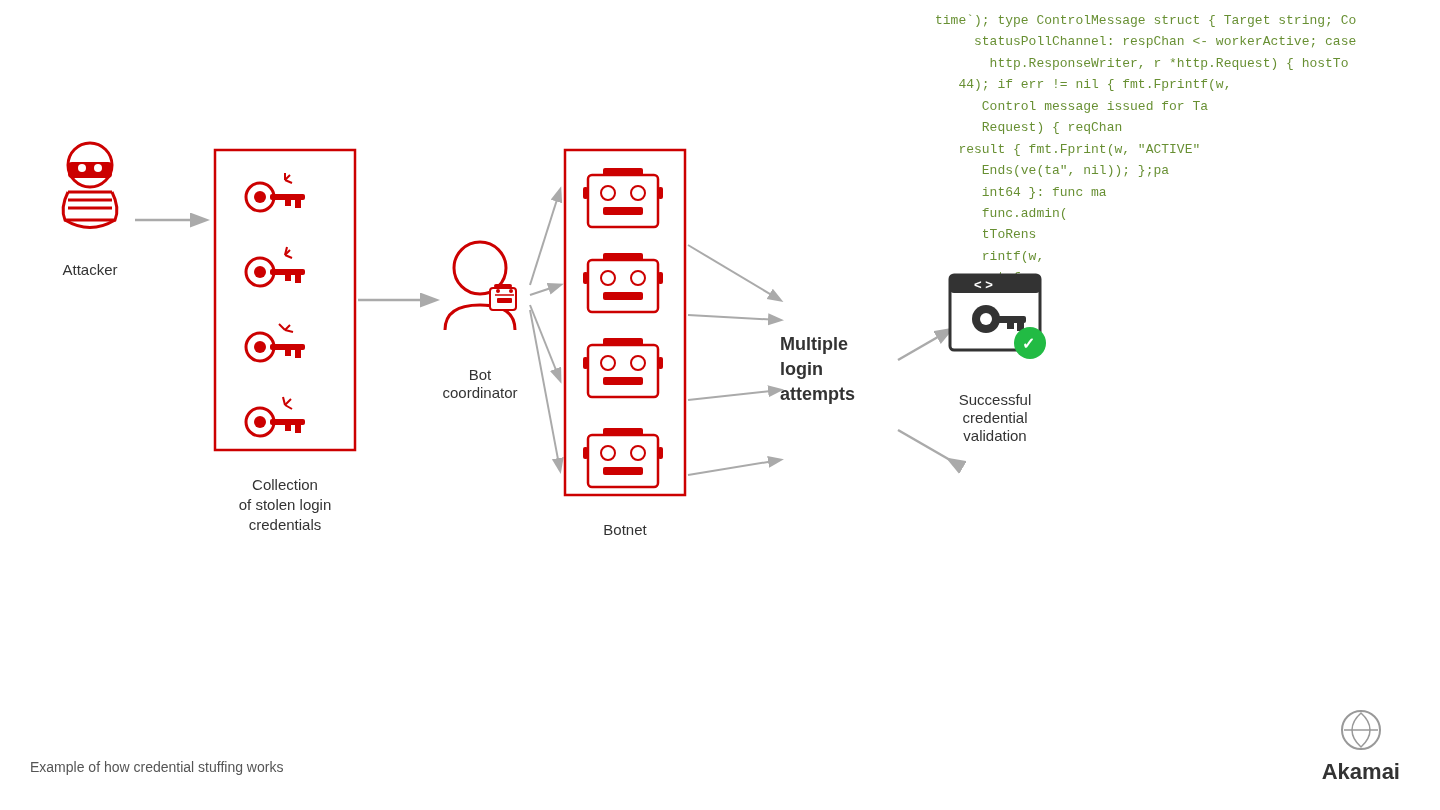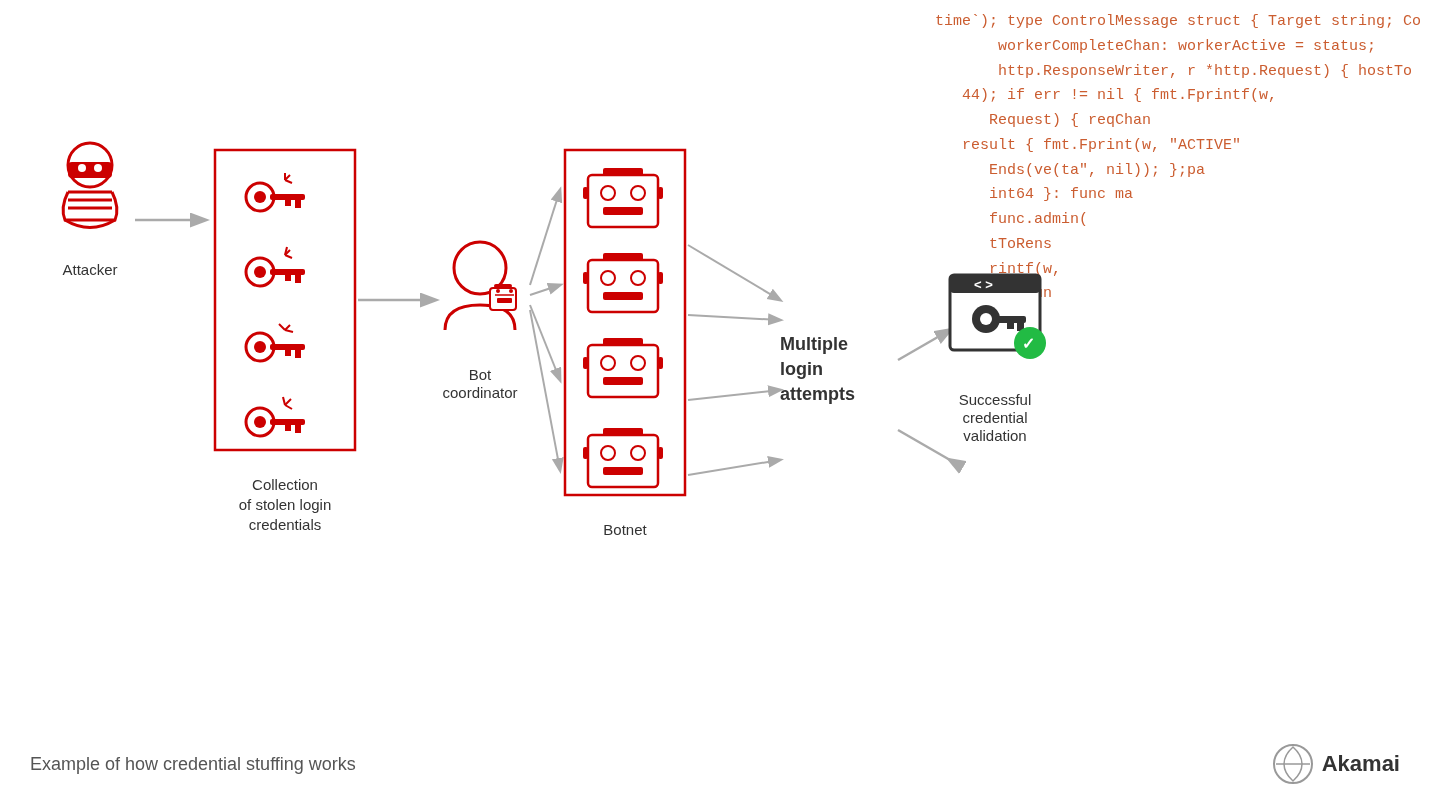--- a/index.html
+++ b/index.html
@@ -27,51 +27,53 @@
       opacity: 0.85;
       pointer-events: none;
       overflow: hidden;
     }
 
     
     .bottom-caption {
       position: absolute;
       bottom: 35px;
       left: 30px;
-      font-size: 18px;
+      font-size: 14px;
       color: #555;
     }
 
     
     .akamai-logo {
       position: absolute;
       bottom: 25px;
       right: 40px;
       display: flex;
       align-items: center;
       gap: 8px;
+      flex-direction: column;
     }
 
     .akamai-text {
       font-size: 22px;
       font-weight: bold;
       color: #333;
       font-family: Arial, sans-serif;
     }
 
   </style>
 </head>
 <body>
 
 <div class="code-bg">
-  <div style="line-height:1.65; color:#c2410c; font-size:15px; font-family:'Courier New',monospace;">
+  <div style="line-height:1.65; color:#4d7c0f; font-size:13px; font-family:'Courier New',monospace;">
     <div>time`); type ControlMessage struct { Target string; Co</div>
-    <div>&nbsp;&nbsp;&nbsp;&nbsp;&nbsp;&nbsp;&nbsp;workerCompleteChan: workerActive = status;</div>
+    <div>&nbsp;&nbsp;&nbsp;&nbsp;&nbsp;statusPollChannel: respChan &lt;- workerActive; case</div>
     <div>&nbsp;&nbsp;&nbsp;&nbsp;&nbsp;&nbsp;&nbsp;http.ResponseWriter, r *http.Request) { hostTo</div>
     <div>&nbsp;&nbsp;&nbsp;44); if err != nil { fmt.Fprintf(w,</div>
+    <div>&nbsp;&nbsp;&nbsp;&nbsp;&nbsp;&nbsp;Control message issued for Ta</div>
     <div>&nbsp;&nbsp;&nbsp;&nbsp;&nbsp;&nbsp;Request) { reqChan</div>
     <div>&nbsp;&nbsp;&nbsp;result { fmt.Fprint(w, "ACTIVE"</div>
     <div>&nbsp;&nbsp;&nbsp;&nbsp;&nbsp;&nbsp;Ends(ve(ta", nil)); };pa</div>
     <div>&nbsp;&nbsp;&nbsp;&nbsp;&nbsp;&nbsp;int64 }: func ma</div>
     <div>&nbsp;&nbsp;&nbsp;&nbsp;&nbsp;&nbsp;func.admin(</div>
     <div>&nbsp;&nbsp;&nbsp;&nbsp;&nbsp;&nbsp;tToRens</div>
     <div>&nbsp;&nbsp;&nbsp;&nbsp;&nbsp;&nbsp;rintf(w,</div>
     <div>&nbsp;&nbsp;&nbsp;&nbsp;&nbsp;&nbsp;not fun</div>
   </div>
 </div>

